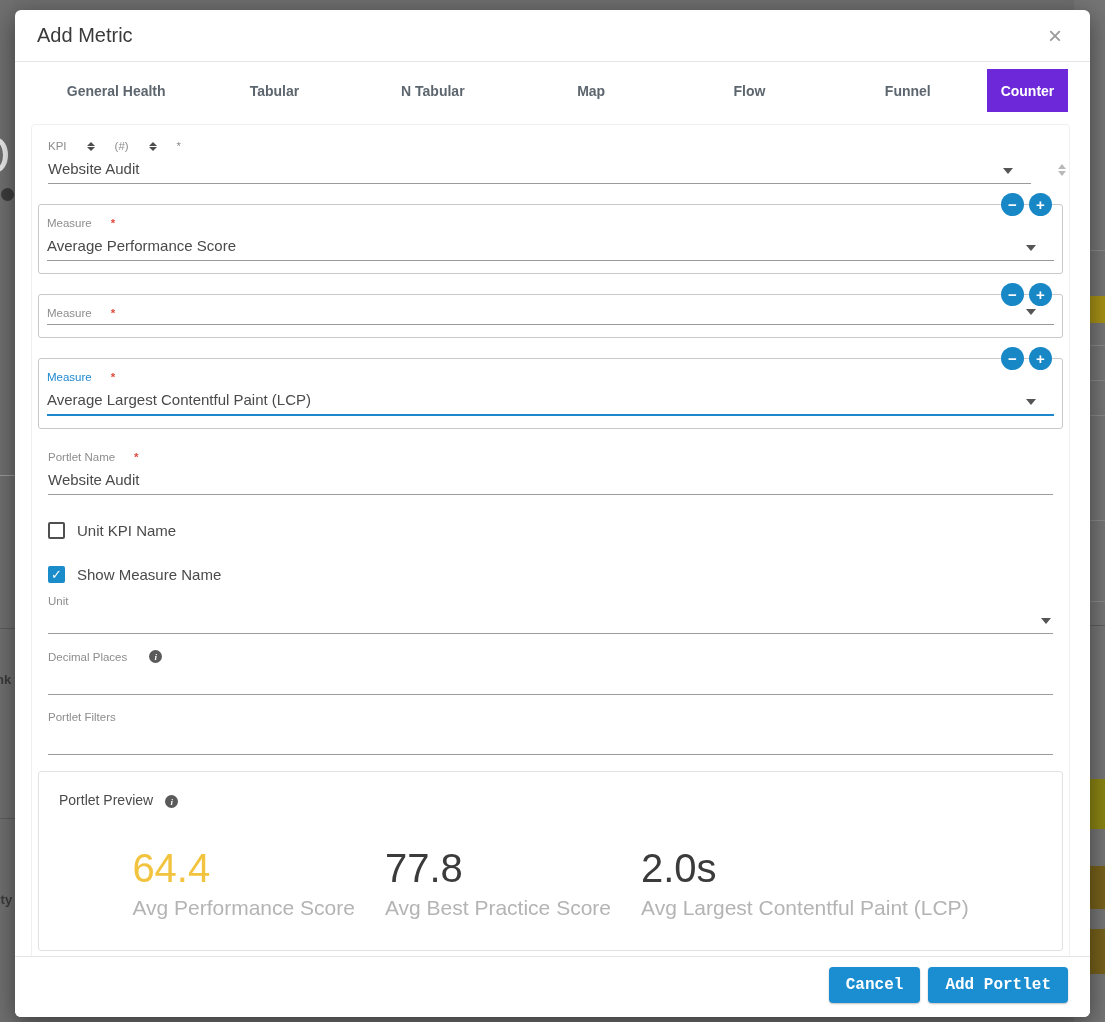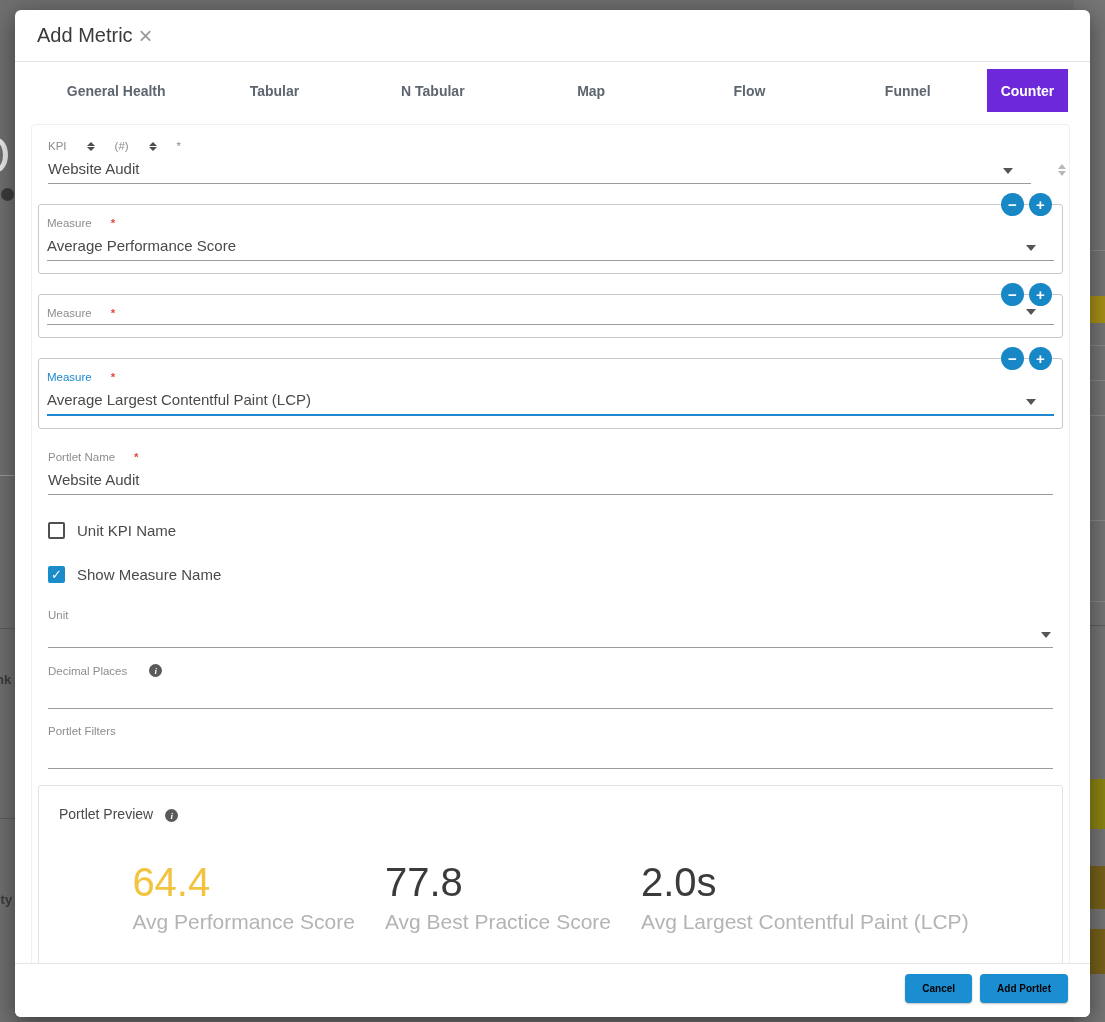--- a/index.html
+++ b/index.html
@@ -25,21 +25,21 @@
   
   .modal {
     position: absolute; left: 15px; top: 10px;
     width: 1075px; height: 1007px;
     background: #ffffff; border-radius: 6px;
     box-shadow: 0 6px 24px rgba(0,0,0,0.45);
     overflow: hidden;
   }
   .modal-header {
     height: 52px; padding: 0 22px;
-    display: flex; align-items: center; 
+    display: flex; align-items: center; justify-content: space-between;
     border-bottom: 1px solid #e4e4e4;
   }
   .modal-title { font-size: 20px; color: #3a3a3a; }
   .close-btn {
     font-size: 24px; color: #9a9a9a; cursor: pointer; line-height: 1;
     background: none; border: none; font-family: inherit; padding: 2px 6px;
   }
 
   
   .tabs { display: flex; margin: 7px 22px 0 22px; height: 43px; }
@@ -105,21 +105,21 @@
   }
   .cb-box.checked { background: #1a8cc9; border-color: #1a8cc9; color: #fff; font-size: 13px; font-weight: bold; }
   .cb-label { font-size: 15px; color: #4a4a4a; }
 
   .info-icon {
     width: 13px; height: 13px; border-radius: 50%; background: #5a5a5a; color: #fff;
     font-size: 9px; font-weight: bold; display: inline-flex; align-items: center; justify-content: center;
     font-family: "Liberation Serif", serif; font-style: italic; cursor: pointer; margin-left: 4px;
   }
 
-  .spacer-field { margin-top: 26px; }
+  .spacer-field { margin-top: 12px; }
   .spacer-field .field-value { min-height: 14px; }
 
   
   .preview-box {
     margin: 16px 0 18px 0; border: 1px solid #e2e2e2; border-radius: 3px;
     padding: 20px 20px 30px 20px;
   }
   .preview-title { font-size: 14px; color: #4a4a4a; display: flex; align-items: flex-end; gap: 8px; }
   .metrics-row { display: flex; justify-content: center; gap: 30px; margin-top: 38px; }
   .metric { text-align: left; }
@@ -128,22 +128,22 @@
   .metric-label { font-size: 21px; color: #b4b4b4; margin-top: 6px; white-space: nowrap; }
 
   
   .modal-footer {
     position: absolute; left: 0; right: 0; bottom: 0;
     border-top: 1px solid #e5e5e5; background: #fff;
     padding: 10px 22px 14px 22px;
     display: flex; justify-content: flex-end; gap: 8px;
   }
   .btn {
-    background: #1b8ed2; color: #000000; border: none; border-radius: 4px;
-    font-size: 10px; font-weight: bold; font-family: Liberation Sans, sans-serif;
+    background: #1b8ed2; color: #ffffff; border: none; border-radius: 4px;
+    font-size: 16px; font-weight: bold; font-family: Liberation Mono, monospace;
     padding: 9px 17px; cursor: pointer; box-shadow: 0 1px 2px rgba(0,0,0,0.25);
   }
 </style>
 </head>
 <body>
 
 <div class="bg-strip bg-left">
   <div class="bg-arc bg-frag" style="top:138px;"></div>
   <div class="bg-dot bg-frag" style="left:1px; top:188px;"></div>
   <div class="bg-line" style="top:475px; background:#9a9a9a;"></div>

